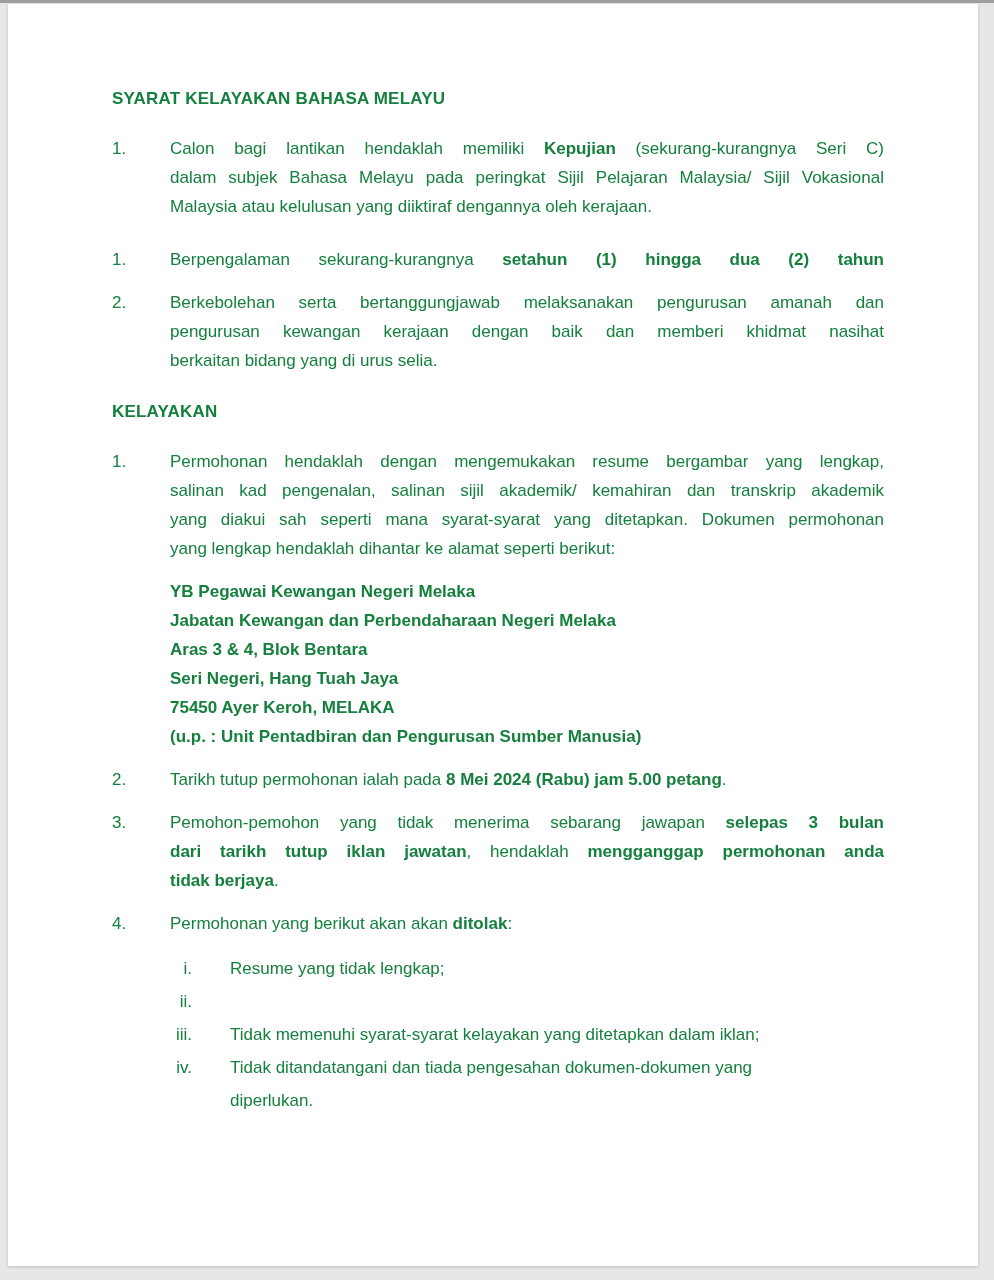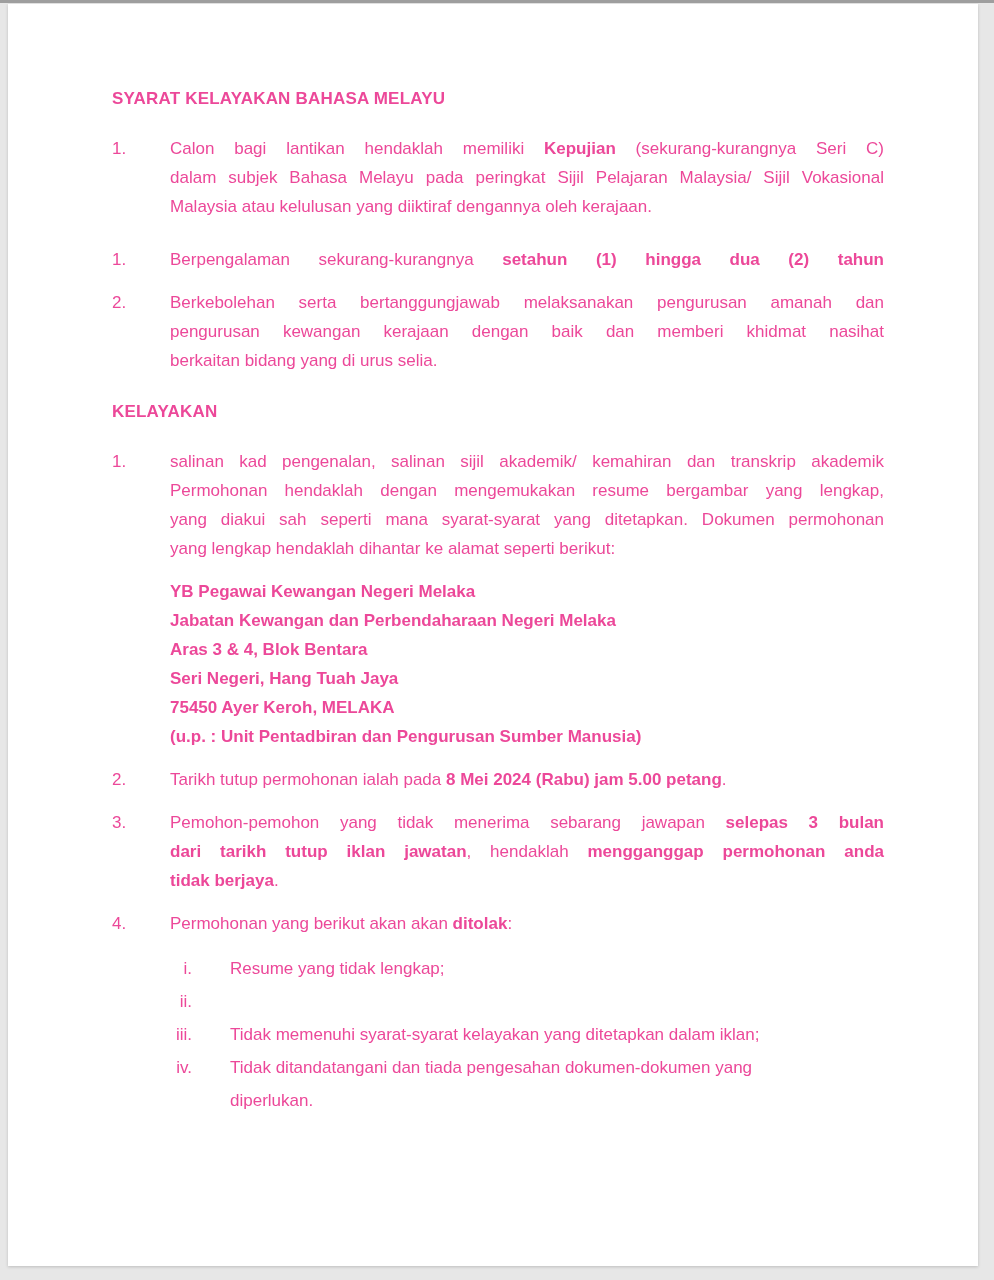--- a/index.html
+++ b/index.html
@@ -15,21 +15,21 @@
     overflow: hidden;
     border-top: 3px solid #9e9e9e;
     box-sizing: border-box;
   }
   .paper {
     margin: 1px 16px 0 8px;
     background: #ffffff;
     padding: 82px 44px 44px 104px;
     box-sizing: border-box;
     min-height: 1262px;
-    color: #ec4899;
+    color: #15803d;
     font-size: 17px;
     box-shadow: 0 1px 3px rgba(0,0,0,0.18);
   }
   .sec { margin: 0 0 24px 0; }
   .sec:last-child { margin-bottom: 0; }
   .h {
     font-size: 17px;
     font-weight: 700;
     line-height: 26px;
     margin: 0 0 22px 0;
@@ -84,22 +84,22 @@
         </div>
       </div>
     </div>
 
     <div class="sec">
       <h2 class="h">KELAYAKAN</h2>
 
       <div class="item">
         <div class="num">1.</div>
         <div class="body">
+          <div class="line jl"><span>Permohonan hendaklah dengan mengemukakan resume bergambar yang lengkap,</span></div>
           <div class="line jl"><span>salinan kad pengenalan, salinan sijil akademik/ kemahiran dan transkrip akademik</span></div>
-          <div class="line jl"><span>Permohonan hendaklah dengan mengemukakan resume bergambar yang lengkap,</span></div>
           <div class="line jl"><span>yang diakui sah seperti mana syarat-syarat yang ditetapkan. Dokumen permohonan</span></div>
           <div class="line"><span>yang lengkap hendaklah dihantar ke alamat seperti berikut:</span></div>
         </div>
       </div>
 
       <div class="addr">
         <div class="line">YB Pegawai Kewangan Negeri Melaka</div>
         <div class="line">Jabatan Kewangan dan Perbendaharaan Negeri Melaka</div>
         <div class="line">Aras 3 &amp; 4, Blok Bentara</div>
         <div class="line">Seri Negeri, Hang Tuah Jaya</div>

